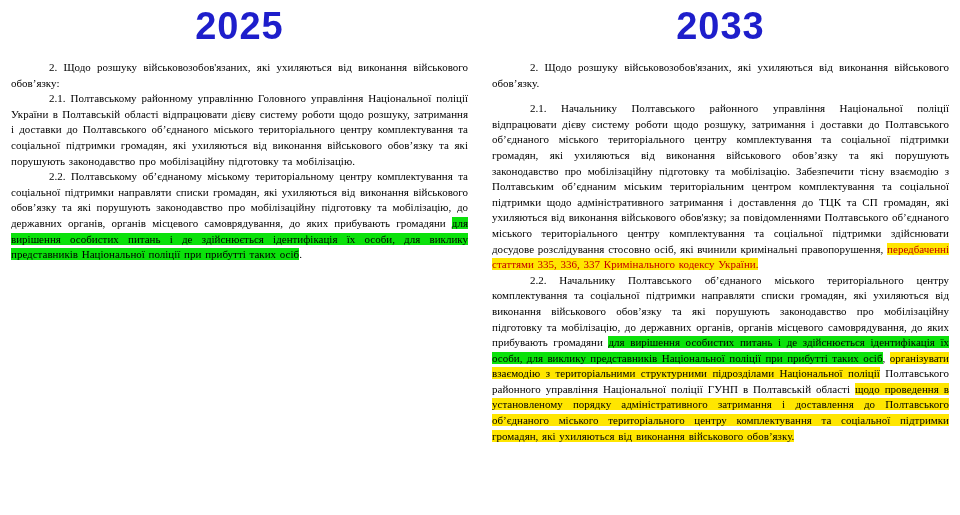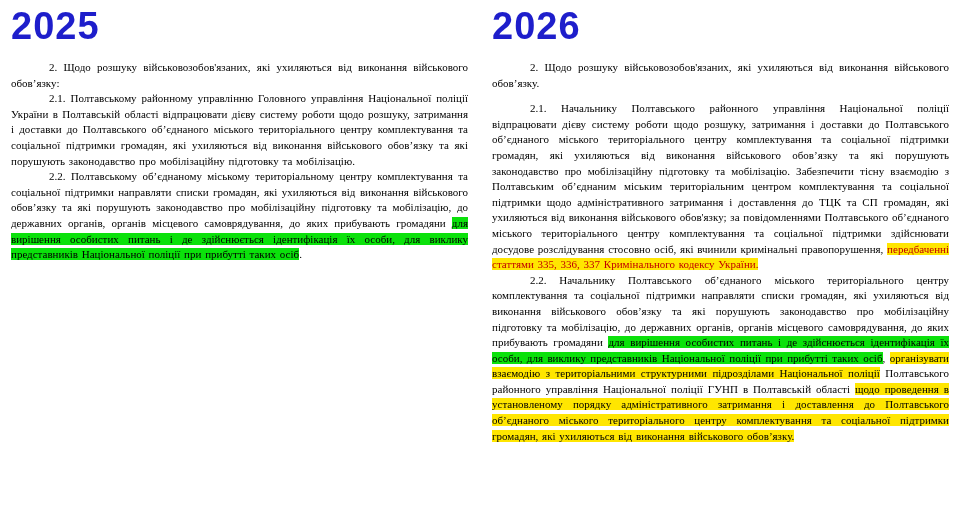--- a/index.html
+++ b/index.html
@@ -18,21 +18,21 @@
     font-family:"Liberation Serif", serif;
     color:var(--ink);
     overflow:hidden;
   }
   .canvas{position:relative;width:960px;height:515px;background:var(--paper);}
   .col{position:absolute;top:0;width:457px;}
   .col-left{left:11px;}
   .col-right{left:492px;}
   .year{
     margin:4px 0 12px 0;
-    text-align:left;
+    text-align:center;
     font-family:"Liberation Sans", sans-serif;
     font-weight:bold;
     font-size:38px;
     line-height:44px;
     letter-spacing:1px;
     color:var(--title-blue);
   }
   .text-block{width:100%;}
   .para{
     margin:0;
@@ -55,21 +55,21 @@
   <section class="col col-left">
     <h1 class="year">2025</h1>
     <div class="text-block">
         <p class="para"><span>2. Щодо розшуку військовозобов'язаних, які ухиляються від виконання військового обов’язку:</span></p>
         <p class="para"><span>2.1. Полтавському районному управлінню Головного управління Національної поліції України в Полтавській області відпрацювати дієву систему роботи щодо розшуку, затримання і доставки до Полтавського об’єднаного міського територіального центру комплектування та соціальної підтримки громадян, які ухиляються від виконання військового обов’язку та які порушують законодавство про мобілізаційну підготовку та мобілізацію.</span></p>
         <p class="para"><span>2.2. Полтавському об’єднаному міському територіальному центру комплектування та соціальної підтримки направляти списки громадян, які ухиляються від виконання військового обов’язку та які порушують законодавство про мобілізаційну підготовку та мобілізацію, до державних органів, органів місцевого самоврядування, до яких прибувають громадяни </span><span class="hl-green">для вирішення особистих питань і де здійснюється ідентифікація їх особи, для виклику представників Національної поліції при прибутті таких осіб</span><span>.</span></p>
       </div>
   </section>
 
   <section class="col col-right">
-    <h1 class="year">2026</h1>
+    <h1 class="year">2033</h1>
     <div class="text-block">
         <p class="para gap-after"><span>2. Щодо розшуку військовозобов'язаних, які ухиляються від виконання військового обов’язку.</span></p>
         <p class="para"><span>2.1. Начальнику Полтавського районного управління Національної поліції відпрацювати дієву систему роботи щодо розшуку, затримання і доставки до Полтавського об’єднаного міського територіального центру комплектування та соціальної підтримки громадян, які ухиляються від виконання військового обов’язку та які порушують законодавство про мобілізаційну підготовку та мобілізацію. Забезпечити тісну взаємодію з Полтавським об’єднаним міським територіальним центром комплектування та соціальної підтримки щодо адміністративного затримання і доставлення до ТЦК та СП громадян, які ухиляються від виконання військового обов'язку; за повідомленнями Полтавського об’єднаного міського територіального центру комплектування та соціальної підтримки здійснювати досудове розслідування стосовно осіб, які вчинили кримінальні правопорушення, </span><span class="hl-yellow txt-red">передбаченні статтями 335, 336, 337 Кримінального кодексу України.</span></p>
         <p class="para"><span>2.2. Начальнику Полтавського об’єднаного міського територіального центру комплектування та соціальної підтримки направляти списки громадян, які ухиляються від виконання військового обов’язку та які порушують законодавство про мобілізаційну підготовку та мобілізацію, до державних органів, органів місцевого самоврядування, до яких прибувають громадяни </span><span class="hl-green">для вирішення особистих питань і де здійснюється ідентифікація їх особи, для виклику представників Національної поліції при прибутті таких осіб</span><span>, </span><span class="hl-yellow">організувати взаємодію з територіальними структурними підрозділами Національної поліції</span><span> Полтавського районного управління Національної поліції ГУНП в Полтавській області </span><span class="hl-yellow">щодо проведення в установленому порядку адміністративного затримання і доставлення до Полтавського об’єднаного міського територіального центру комплектування та соціальної підтримки громадян, які ухиляються від виконання військового обов’язку.</span></p>
       </div>
   </section>
 
 </div>
 
 </body></html>

